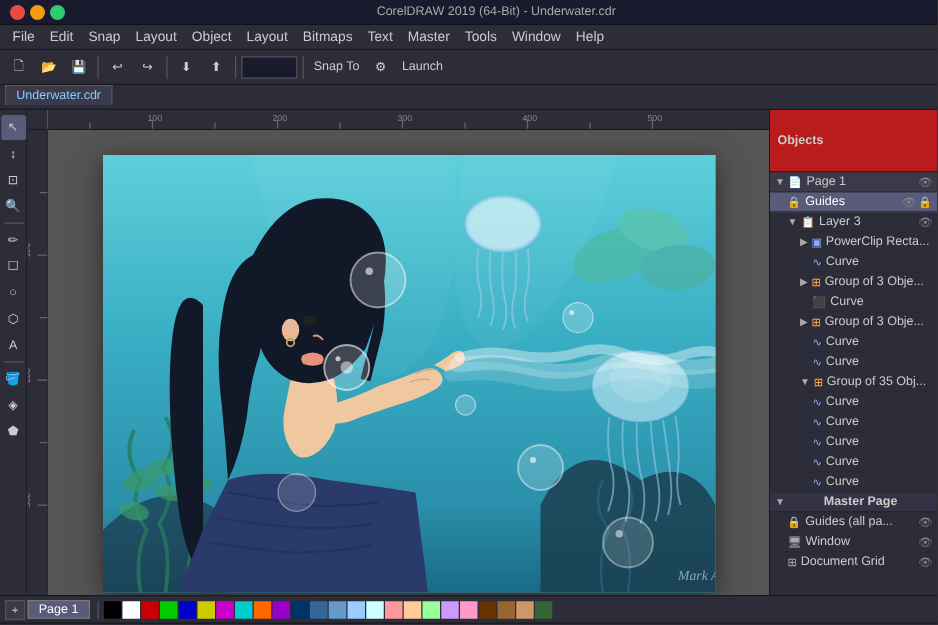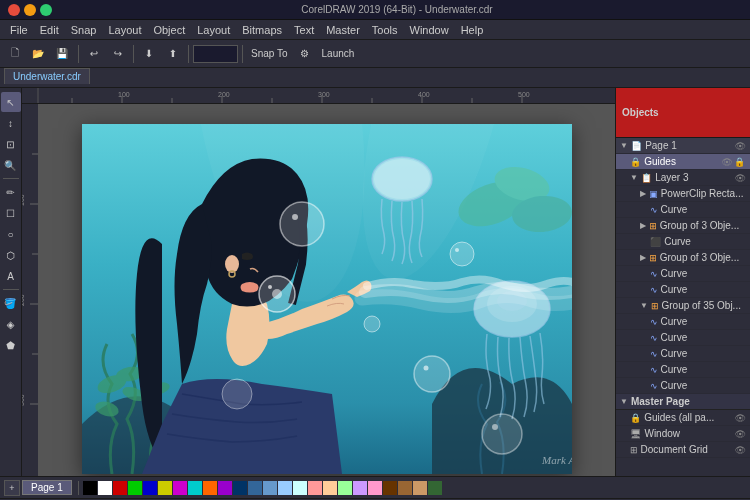--- a/index.html
+++ b/index.html
@@ -567,21 +567,21 @@
       <span class="tree-icon" style="color:#88aaff;">∿</span>
       <span class="item-label">Curve</span>
     </div>
     <div class="obj-tree-item indent3">
       <span class="tree-icon" style="color:#88aaff;">∿</span>
       <span class="item-label">Curve</span>
     </div>
 
     <div class="obj-section-header">
       <span class="tree-arrow">▼</span>
-      <span class="item-label" style="font-weight:bold;">Master Page</span>
+      <span class="item-label" style="font-weight:bold;text-align:center;">Master Page</span>
     </div>
 
     <div class="obj-tree-item indent1">
       <span class="tree-icon" style="color:#aaa;">🔒</span>
       <span class="item-label">Guides (all pa...</span>
       <span class="eye-icon">👁</span>
     </div>
 
     <div class="obj-tree-item indent1">
       <span class="tree-icon" style="color:#aaa;">🖥</span>

